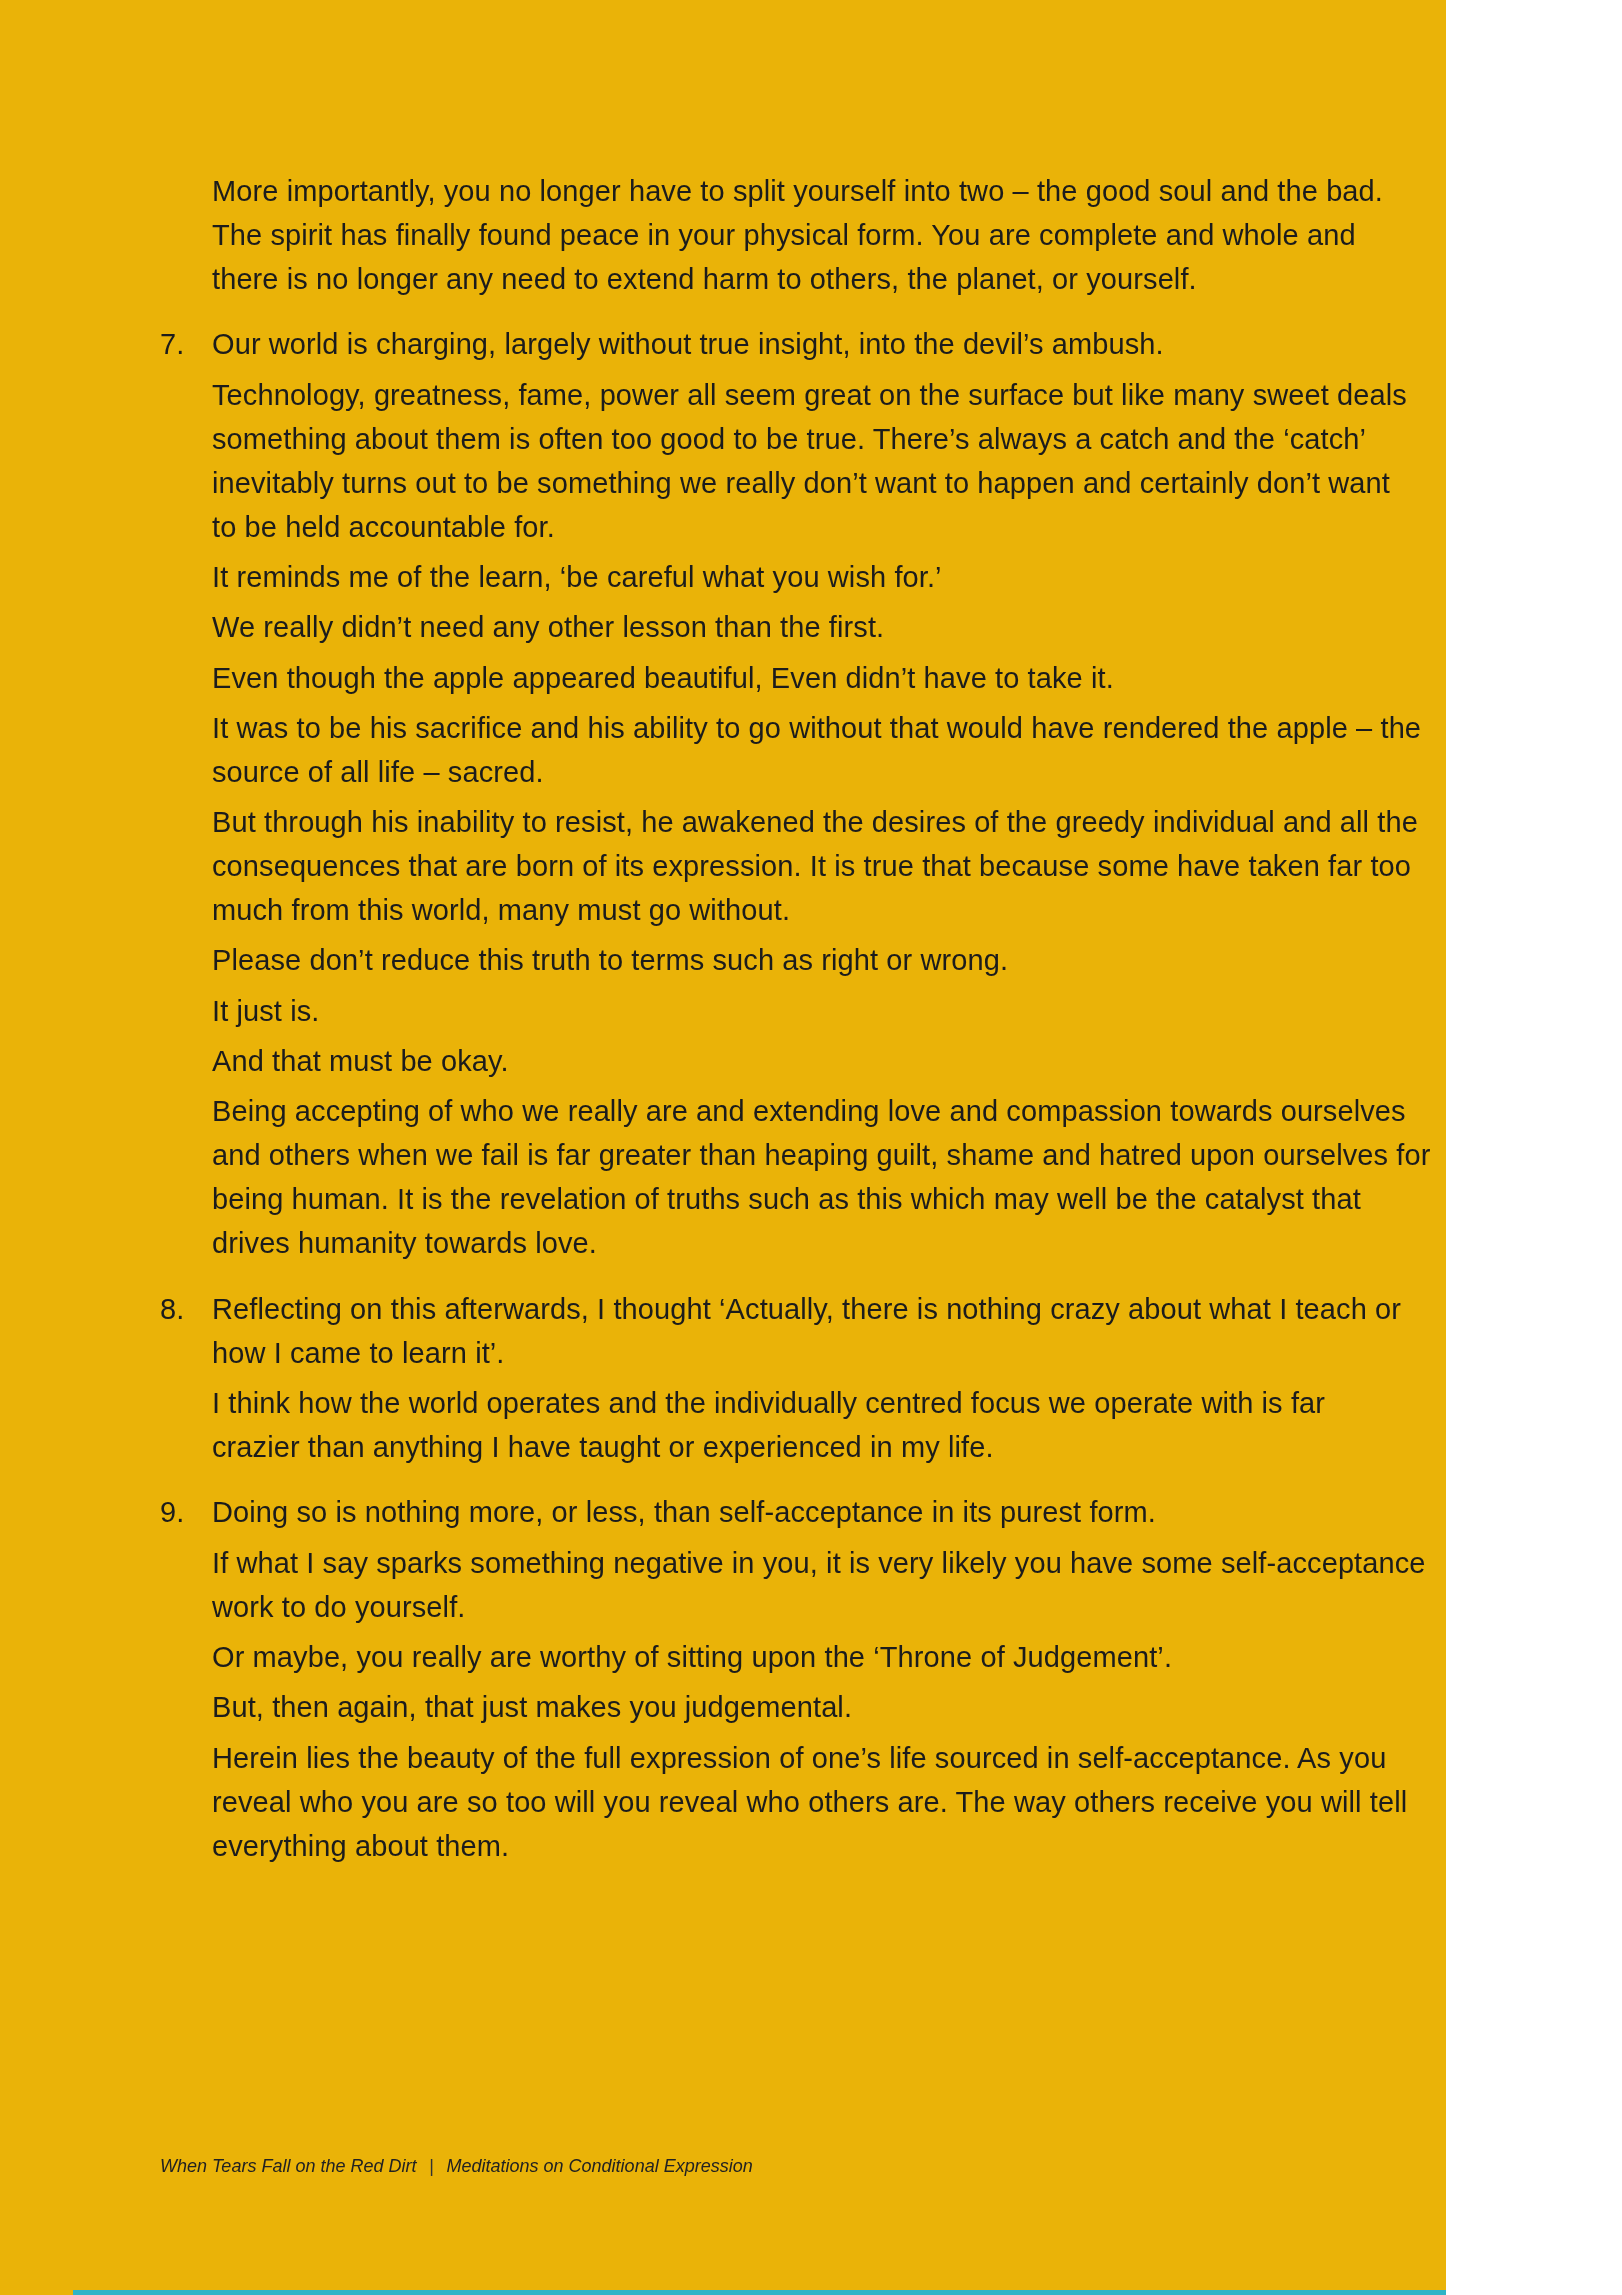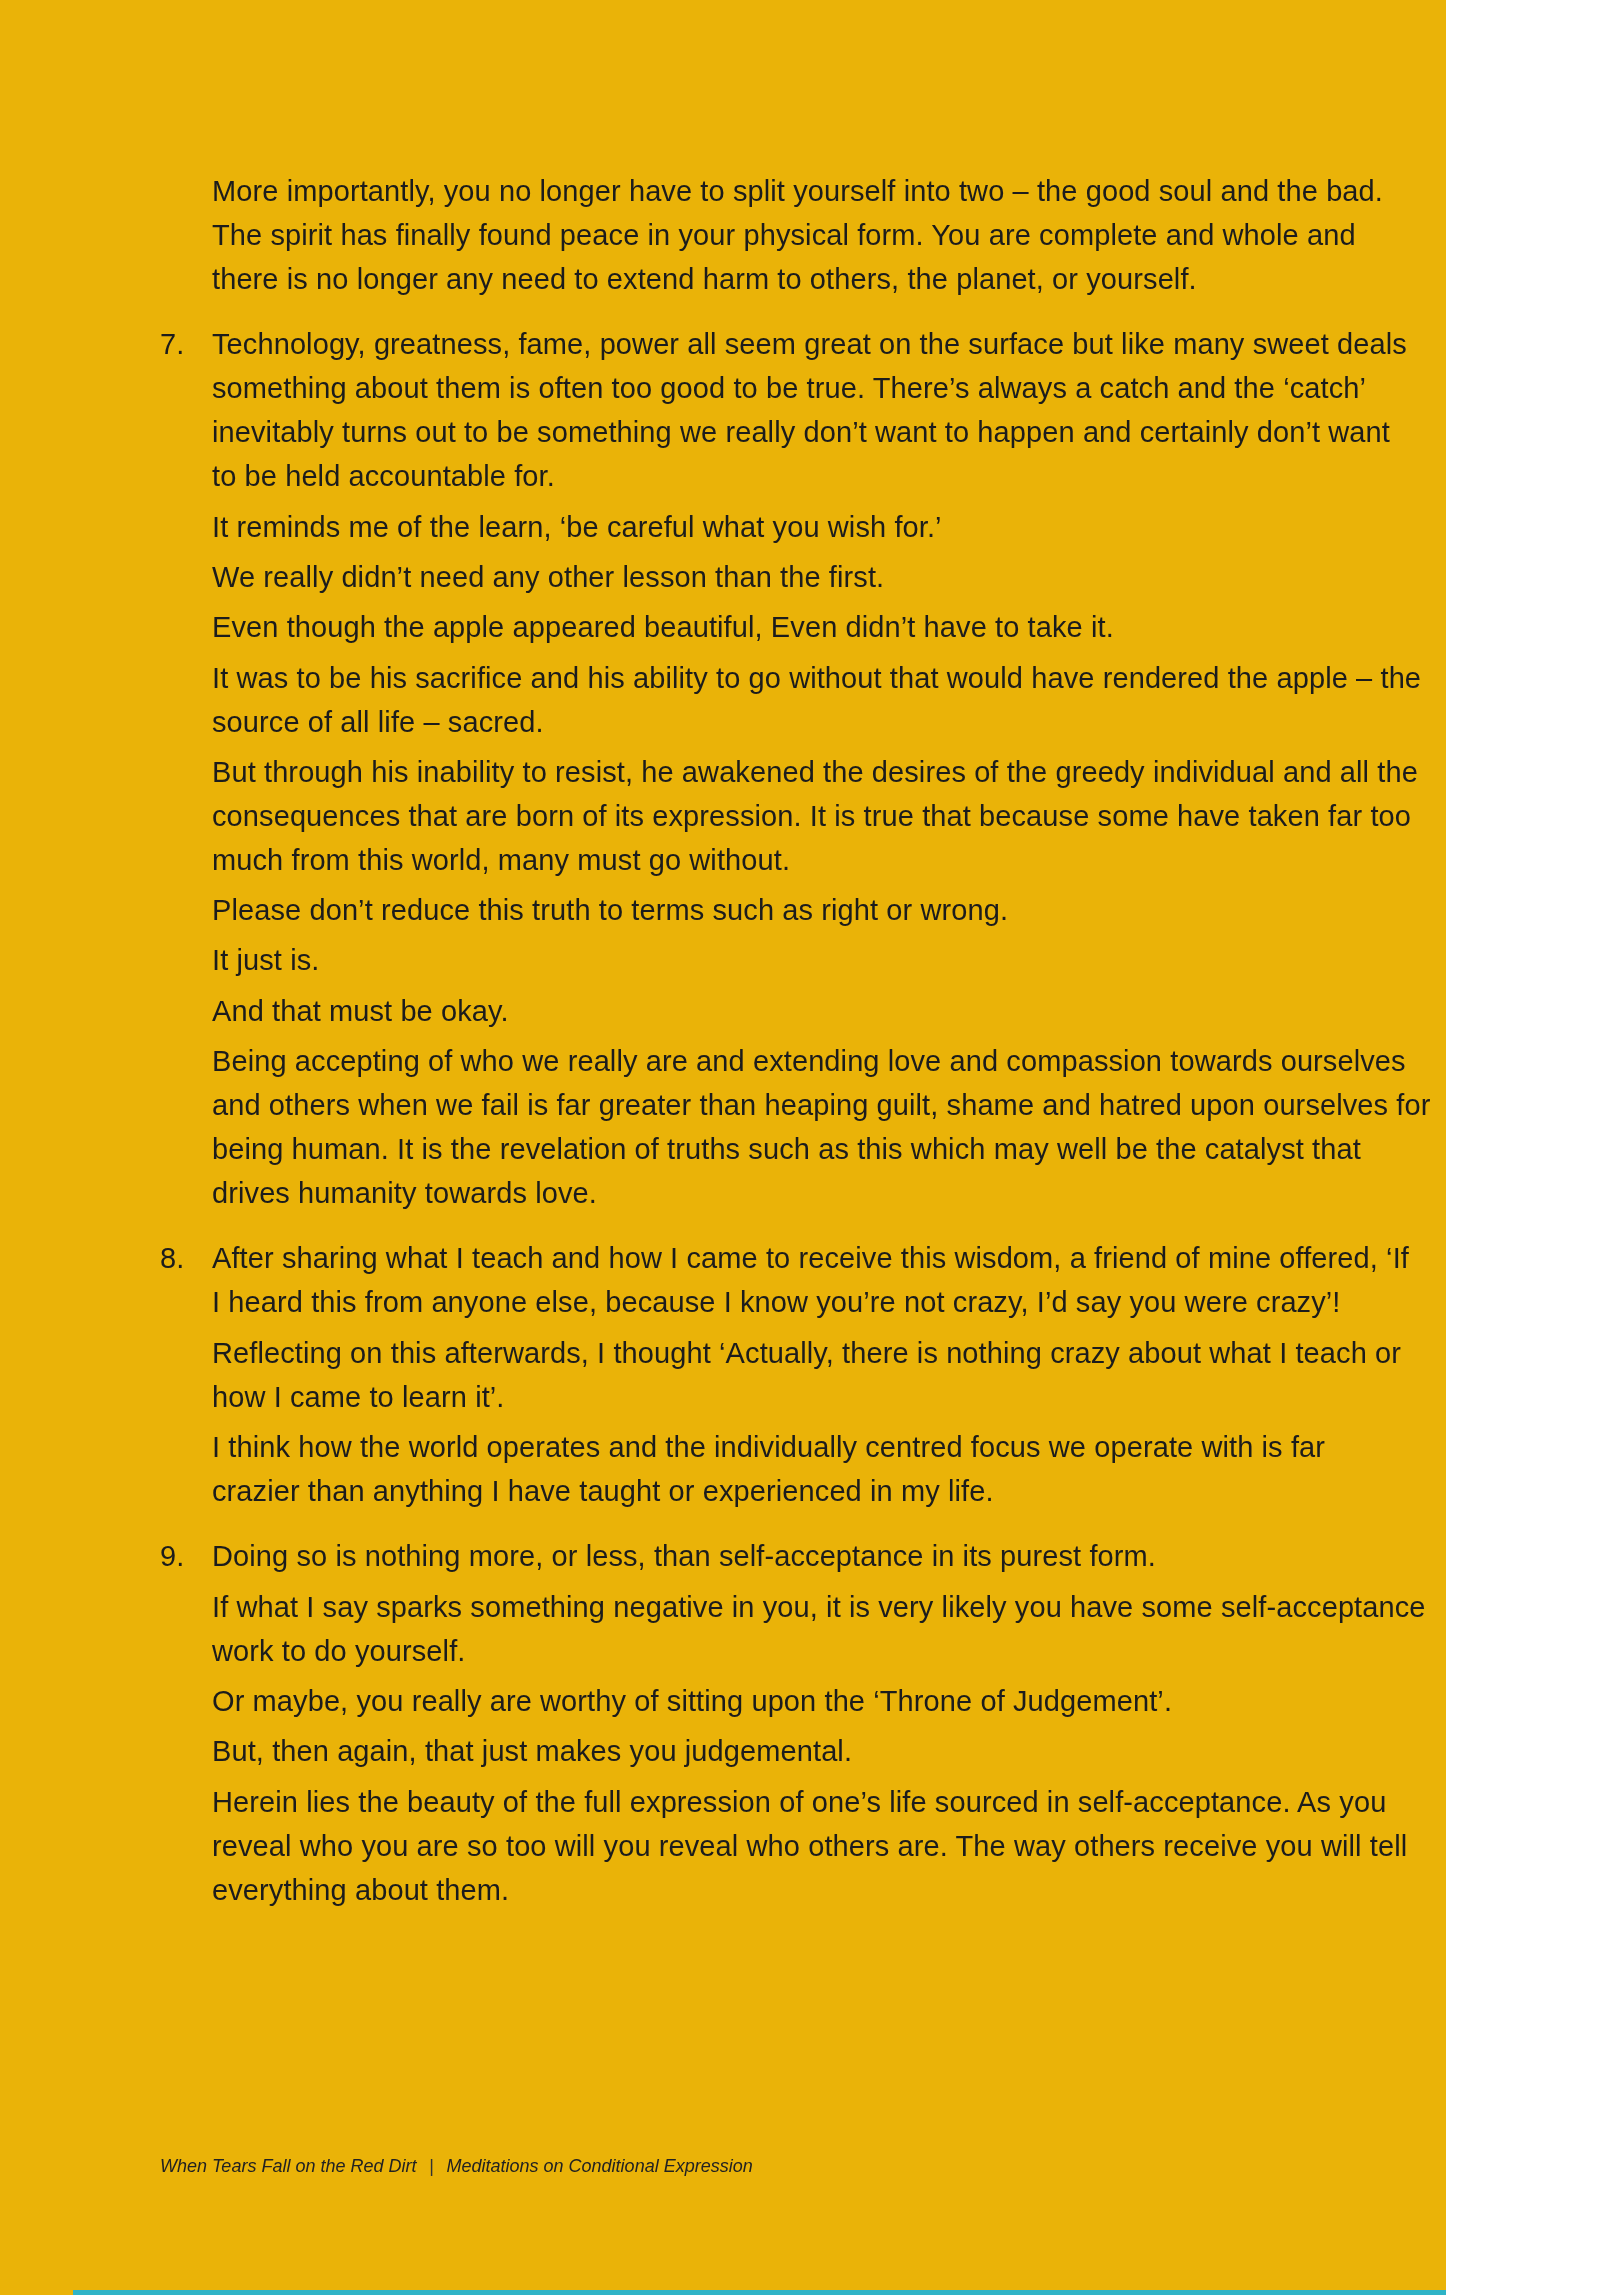--- a/index.html
+++ b/index.html
@@ -69,20 +69,21 @@
       <div class="paras">
         <p>More importantly, you no longer have to split yourself into two – the good soul and the bad.
 The spirit has finally found peace in your physical form. You are complete and whole and
 there is no longer any need to extend harm to others, the planet, or yourself.</p>
       </div>
     </section>
 
     <section class="block">
       <span class="num">7.</span>
       <div class="paras">
+        <p>Our world is charging, largely without true insight, into the devil’s ambush.</p>
         <p>Technology, greatness, fame, power all seem great on the surface but like many sweet deals
 something about them is often too good to be true. There’s always a catch and the ‘catch’
 inevitably turns out to be something we really don’t want to happen and certainly don’t want
 to be held accountable for.</p>
         <p>It reminds me of the learn, ‘be careful what you wish for.’</p>
         <p>We really didn’t need any other lesson than the first.</p>
         <p>Even though the apple appeared beautiful, Even didn’t have to take it.</p>
         <p>It was to be his sacrifice and his ability to go without that would have rendered the apple – the
 source of all life – sacred.</p>
         <p>But through his inability to resist, he awakened the desires of the greedy individual and all the
@@ -94,22 +95,20 @@
         <p>Being accepting of who we really are and extending love and compassion towards ourselves
 and others when we fail is far greater than heaping guilt, shame and hatred upon ourselves for
 being human. It is the revelation of truths such as this which may well be the catalyst that
 drives humanity towards love.</p>
       </div>
     </section>
 
     <section class="block">
       <span class="num">8.</span>
       <div class="paras">
-        <p>After sharing what I teach and how I came to receive this wisdom, a friend of mine offered, ‘If
-I heard this from anyone else, because I know you’re not crazy, I’d say you were crazy’!</p>
         <p>Reflecting on this afterwards, I thought ‘Actually, there is nothing crazy about what I teach or
 how I came to learn it’.</p>
         <p>I think how the world operates and the individually centred focus we operate with is far
 crazier than anything I have taught or experienced in my life.</p>
       </div>
     </section>
 
     <section class="block">
       <span class="num">9.</span>
       <div class="paras">

